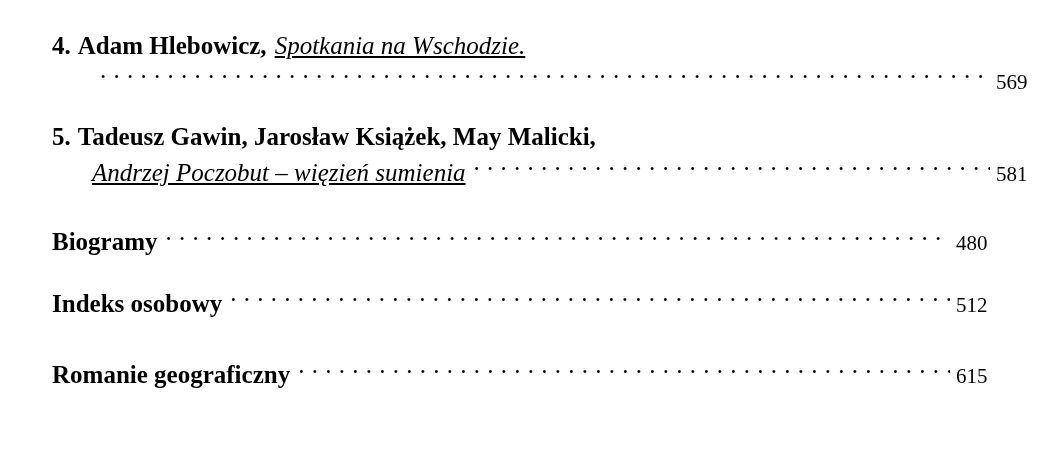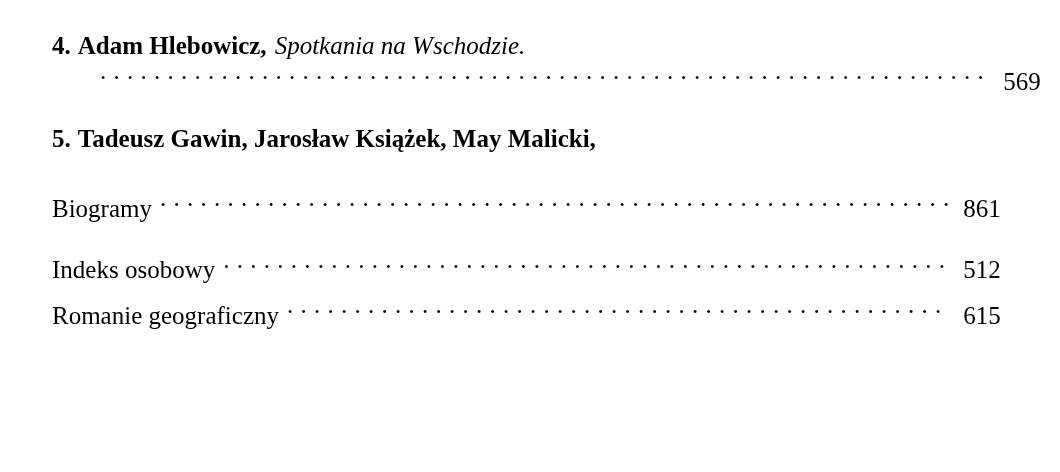--- a/index.html
+++ b/index.html
@@ -46,56 +46,57 @@
   }
   .txt {
     flex: 0 0 auto;
     text-align: right;
   }
   .txt.bold {
     font-weight: 700;
   }
   .txt.ital {
     font-style: italic;
+    text-decoration: underline;
   }
   .leader {
     flex: 1 1 auto;
     overflow: hidden;
     position: relative;
     margin: 0 6px 0 8px;
     height: 1em;
   }
   .leader::before {
     content: ". . . . . . . . . . . . . . . . . . . . . . . . . . . . . . . . . . . . . . . . . . . . . . . . . . . . . . . . . . . . . . . . . . . . . . . . . . . . . . . . . . . . . . . . . . . . . . . . . . . . . . . . . . . . . . . . . . . . . . . . . . . . .";
     position: absolute;
     left: 0;
     bottom: 0.04em;
     white-space: nowrap;
     letter-spacing: 0.5px;
     font-size: 25px;
   }
   .pageno {
     flex: 0 0 auto;
-    font-size: 25px;
-    text-align: center;
+    font-size: 21px;
+    text-align: left;
     min-width: 52px;
   }
   
   .cont {
     padding-left: 40px;
   }
   .first-line {
     display: flex;
     align-items: baseline;
     font-size: 25px;
     line-height: 1.42;
     white-space: nowrap;
   }
   .single .txt {
-    font-weight: 400;
+    font-weight: 700;
   }
 </style>
 </head>
 <body>
 
 <div class="page">
   <div class="toc">
 
     <div class="entry spaced">
       <div class="first-line">
@@ -107,31 +108,36 @@
         <span class="leader"></span>
         <span class="pageno">569</span>
       </div>
     </div>
 
     <div class="entry spaced">
       <div class="first-line">
         <span class="num">5.</span>
         <span class="txt bold">Tadeusz Gawin, Jarosław Książek, May Malicki,</span>
       </div>
+      <div class="line cont">
+        <span class="txt ital">Andrzej Poczobut – więzień sumienia</span>
+        <span class="leader"></span>
+        <span class="pageno">581</span>
+      </div>
     </div>
 
     <div class="entry single" style="margin-top:34px;margin-bottom:26px">
       <div class="line">
         <span class="txt">Biogramy</span>
         <span class="leader"></span>
-        <span class="pageno">861</span>
+        <span class="pageno">480</span>
       </div>
     </div>
 
-    <div class="entry single" style="margin-bottom:10px">
+    <div class="entry single" style="margin-bottom:36px">
       <div class="line">
         <span class="txt">Indeks osobowy</span>
         <span class="leader"></span>
         <span class="pageno">512</span>
       </div>
     </div>
 
     <div class="entry single">
       <div class="line">
         <span class="txt">Romanie geograficzny</span>

